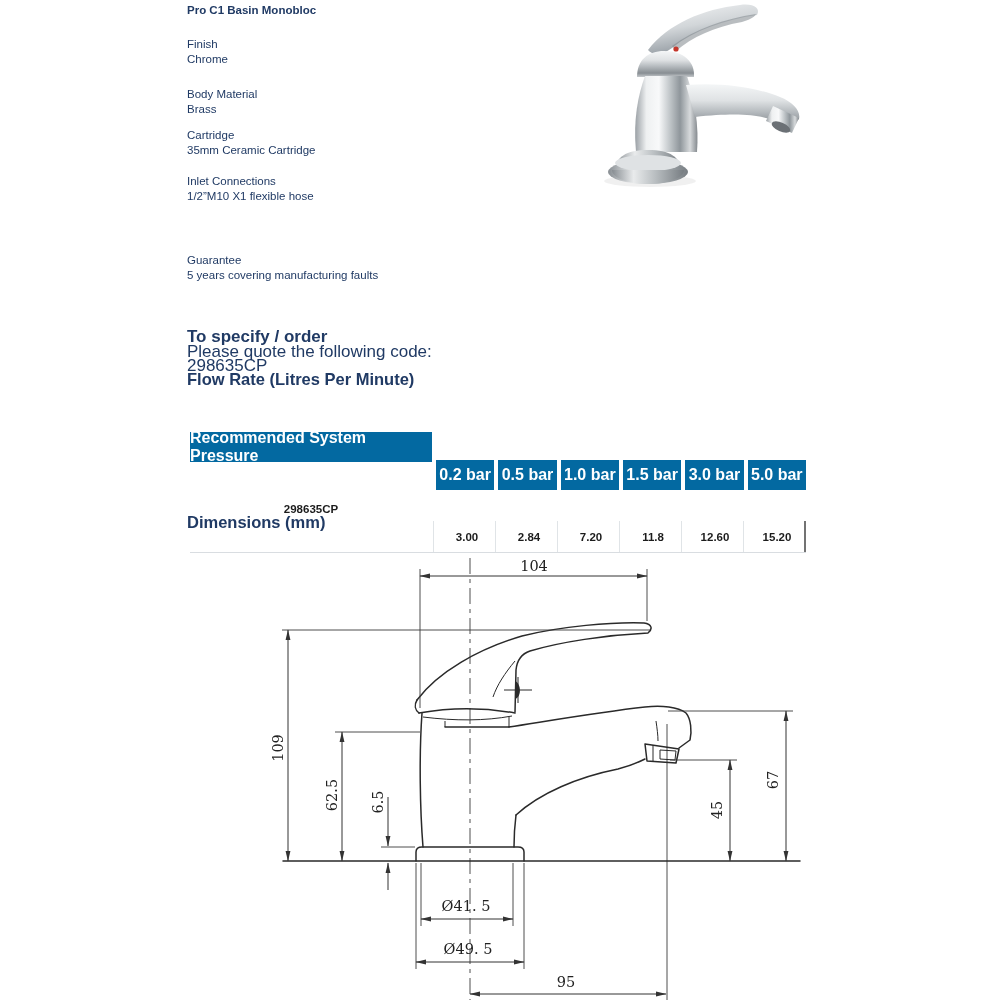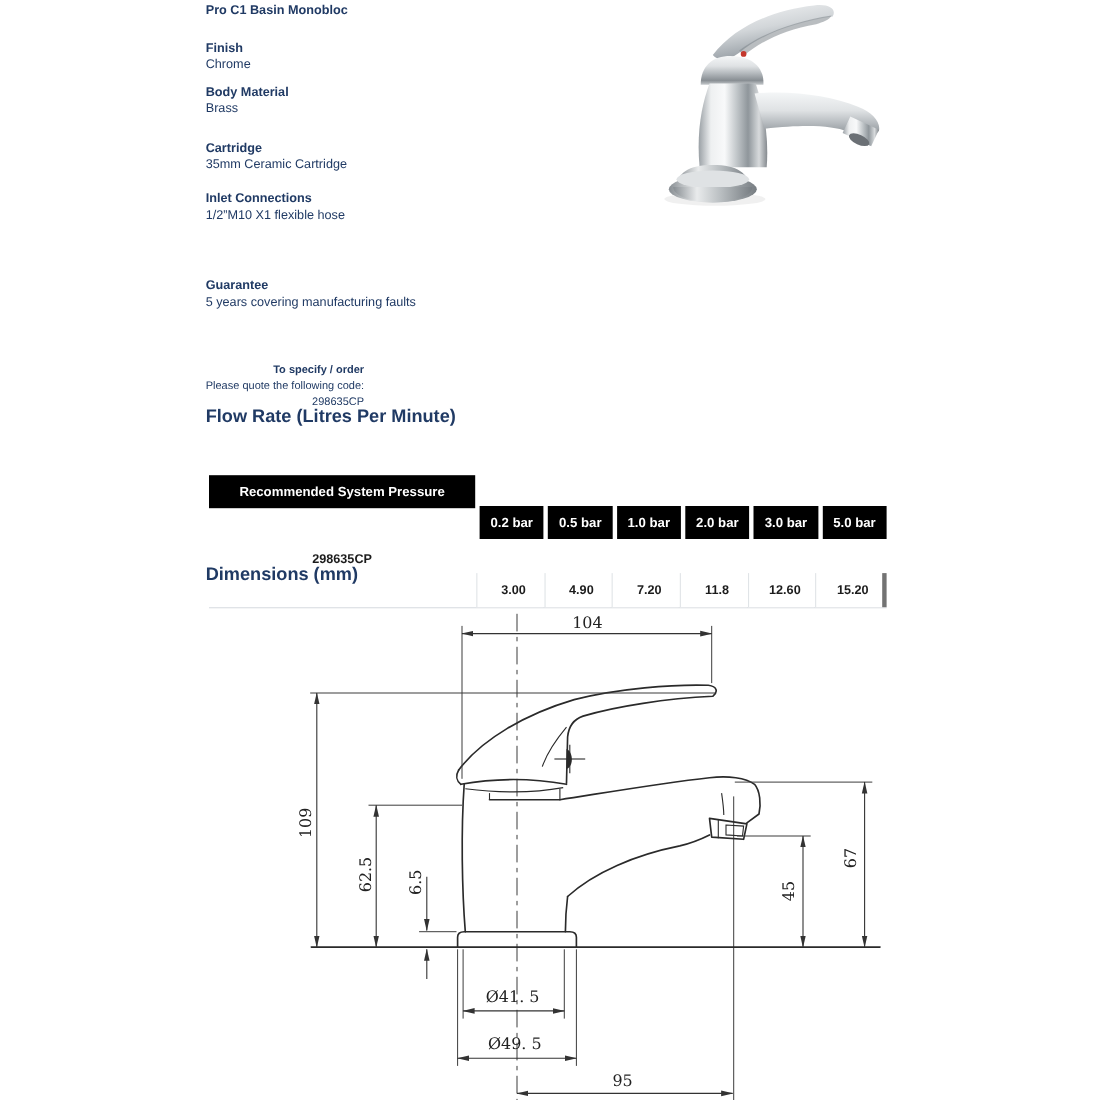--- a/index.html
+++ b/index.html
@@ -2,55 +2,55 @@
 <html><head>
 <meta charset="utf-8">
 <style>
   html,body{margin:0;padding:0;}
   body{width:1000px;height:1000px;position:relative;background:#ffffff;overflow:hidden;
        font-family:"Liberation Sans",sans-serif;color:#203a64;}
   .abs{position:absolute;}
   
   .spec-title{left:187px;top:4px;font-size:11.5px;font-weight:bold;}
   .spec-block{left:187px;font-size:11.5px;line-height:15px;}
-  .spec-label{font-weight:bold;}
-  .order-block{left:187px;top:330px;font-size:10px;line-height:14.5px;text-align:right;}
+  .spec-label{font-weight:normal;}
+  .order-block{left:187px;top:330px;font-size:17px;line-height:14.5px;}
   .order-label{font-weight:bold;}
   .section-heading{left:187px;font-size:16.5px;font-weight:bold;}
   
   .frt{left:190px;top:432px;width:616px;}
   .frt-head{display:flex;column-gap:4px;}
-  .frt-head .cell{background:#000000;color:#ffffff;font-weight:bold;font-size:12px;
+  .frt-head .cell{background:#0369a1;color:#ffffff;font-weight:bold;font-size:16px;
       height:30px;display:flex;align-items:center;justify-content:center;}
   .frt-row{display:flex;column-gap:4px;margin-top:3px;border-bottom:1px solid #d9dde1;}
   .frt-row .cell{background:#ffffff;color:#1c1c1c;font-weight:bold;font-size:11.5px;
       height:31px;display:flex;align-items:center;justify-content:center;}
   .frt .c0{width:242px;flex:0 0 242px;}
   .frt .cn{flex:1 1 0;margin-top:28px;}
   .frt-row .cn{border-left:1px solid #e0e4e7;margin-left:-3px;padding-left:6px;}
-  .frt-row .last{border-right:4px solid #737373;}
+  .frt-row .last{border-right:2px solid #737373;}
   
   svg{display:block;}
   .dim-line{stroke:#333333;stroke-width:1;fill:none;}
   .ext-line{stroke:#3a3a3a;stroke-width:0.9;fill:none;}
   .outline{stroke:#2a2a2a;stroke-width:1.5;fill:none;stroke-linecap:round;stroke-linejoin:round;}
   .thinline{stroke:#2a2a2a;stroke-width:1;fill:none;}
   .dim-text{font-family:"DejaVu Serif",serif;font-size:14.5px;fill:#222222;}
   .cline{stroke:#3a3a3a;stroke-width:0.9;stroke-dasharray:16 5 4 5;fill:none;}
 </style>
 </head>
 <body>
 
 <div class="abs spec-title">Pro C1 Basin Monobloc</div>
 
 <div class="abs spec-block" style="top:37px">
   <div class="spec-label">Finish</div>
   <div class="spec-value">Chrome</div>
 </div>
-<div class="abs spec-block" style="top:77px">
+<div class="abs spec-block" style="top:87px">
   <div class="spec-label">Body Material</div>
   <div class="spec-value">Brass</div>
 </div>
 <div class="abs spec-block" style="top:128px">
   <div class="spec-label">Cartridge</div>
   <div class="spec-value">35mm Ceramic Cartridge</div>
 </div>
 <div class="abs spec-block" style="top:174px">
   <div class="spec-label">Inlet Connections</div>
   <div class="spec-value">1/2”M10 X1 flexible hose</div>
@@ -113,28 +113,28 @@
 </svg>
 
 <div class="abs section-heading" style="top:370px">Flow Rate (Litres Per Minute)</div>
 
 <div class="abs frt">
   <div class="frt-head">
     <div class="cell c0">Recommended System Pressure</div>
     <div class="cell cn">0.2 bar</div>
     <div class="cell cn">0.5 bar</div>
     <div class="cell cn">1.0 bar</div>
-    <div class="cell cn">2.0 bar</div>
+    <div class="cell cn">1.5 bar</div>
     <div class="cell cn">3.0 bar</div>
     <div class="cell cn">5.0 bar</div>
   </div>
   <div class="frt-row">
     <div class="cell c0">298635CP</div>
     <div class="cell cn">3.00</div>
-    <div class="cell cn">4.90</div>
+    <div class="cell cn">2.84</div>
     <div class="cell cn">7.20</div>
     <div class="cell cn">11.8</div>
     <div class="cell cn">12.60</div>
     <div class="cell cn last">15.20</div>
   </div>
 </div>
 
 <div class="abs section-heading" style="top:513px">Dimensions (mm)</div>
 
 <svg class="abs" style="left:260px;top:540px" width="560" height="460" viewBox="260 540 820 460" preserveAspectRatio="xMinYMin slice">

